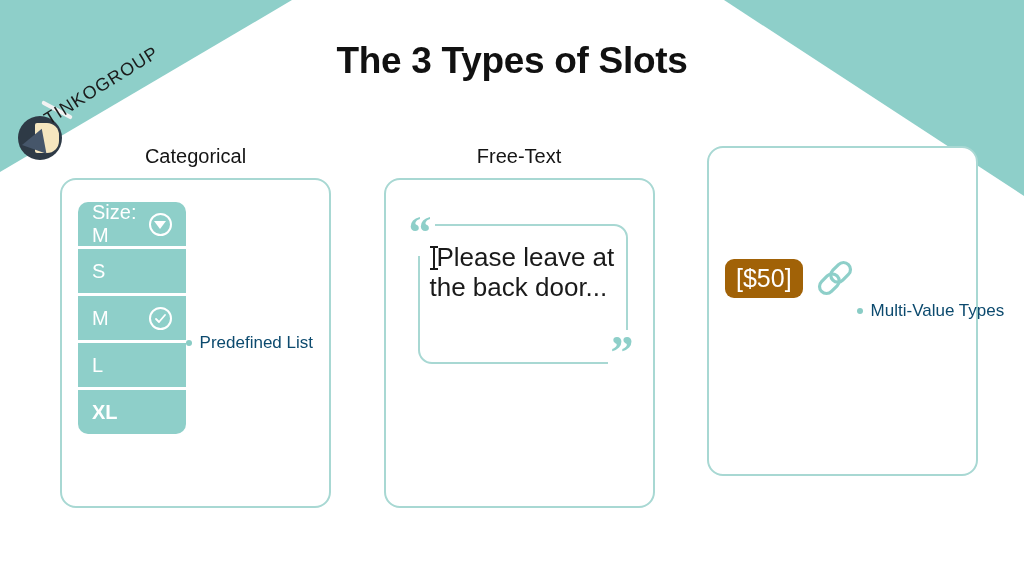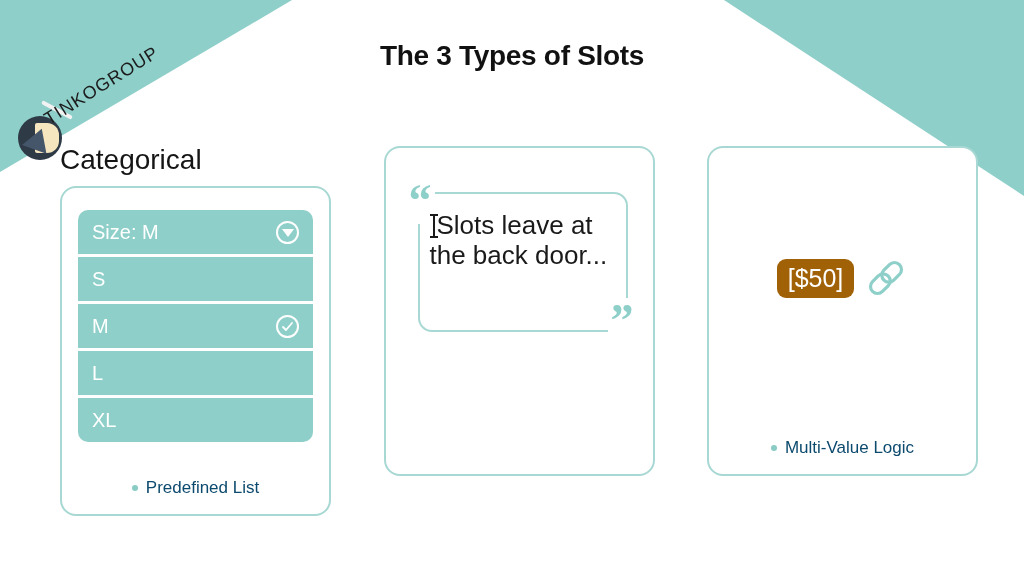--- a/index.html
+++ b/index.html
@@ -70,49 +70,49 @@
     font-family:"Liberation Sans", sans-serif;
     transform:rotate(-32deg);
     transform-origin:0 50%;
     white-space:nowrap;
   }
 
   
   .slide-title{
     position:absolute;left:0;right:0;top:40px;
     text-align:center;
-    font-size:28px;font-weight:bold;
+    font-size:37px;font-weight:bold;
     color:#111111;
     letter-spacing:-0.3px;
   }
 
   
   .columns{
     position:absolute;left:60px;top:146px;
     width:918px;
     display:flex;
     justify-content:space-between;
   }
   .col{width:271px;}
   .col-heading{
-    text-align:left;
-    font-size:28px;
+    text-align:center;
+    font-size:20px;
     color:#151515;
     margin-bottom:12px;
     line-height:1;
   }
   .card{
     border:2px solid #a8d8d3;
     border-radius:16px;
     background:#ffffff;
     height:330px;
     padding:16px 16px 10px 16px;
     box-sizing:border-box;
     display:flex;
-    flex-direction:column;
+    flex-direction:row;
   }
   .card-body{flex:1;}
   .card-foot{
     display:flex;align-items:center;justify-content:center;
     gap:8px;
     padding-bottom:6px;
   }
   .bullet-dot{
     width:6px;height:6px;border-radius:50%;
     background:#89ccc5;
@@ -133,21 +133,21 @@
   .opt{
     background:#8ecfc9;
     height:44px;
     display:flex;align-items:center;
     padding:0 14px;
     box-sizing:border-box;
     color:#ffffff;
     font-size:20px;
   }
   .opt:first-child{border-radius:10px 10px 0 0;}
-  .opt:last-child{border-radius:0 0 10px 10px;}
+  .opt:last-child{border-radius:0 0 10px 10px;font-weight:bold;}
   .opt-label{flex:1;}
   .ico-circle{
     width:23px;height:23px;border-radius:50%;
     border:2px solid #ffffff;
     display:flex;align-items:center;justify-content:center;
     box-sizing:border-box;
     flex:0 0 auto;
   }
   .tri-down{
     width:0;height:0;
@@ -285,28 +285,29 @@
           </div>
         </div>
         <div class="card-foot">
           <span class="bullet-dot"></span>
           <span class="foot-label">Predefined List</span>
         </div>
       </div>
     </div>
 
     <div class="col">
+      <div class="col-heading">Free-Text</div>
       <div class="card">
         <div class="card-body">
           <div class="quote-wrap">
             <div class="quote-box"></div>
             <span class="quote-mark quote-open">“</span>
             <span class="quote-mark quote-close">”</span>
             <div class="quote-text">
-              <span class="caret"></span><span>Slots leave at the back door...</span>
+              <span class="caret"></span><span>Please leave at the back door...</span>
             </div>
           </div>
         </div>
       </div>
     </div>
 
     <div class="col">
       <div class="card">
         <div class="card-body">
           <div class="chip-row">
@@ -314,19 +315,19 @@
             <svg class="link-icon" viewBox="0 0 44 44">
               <g transform="rotate(-45 22 22)" fill="none" stroke="#8ecfc9" stroke-width="3.2" stroke-linecap="round">
                 <rect x="3" y="15" width="22" height="14" rx="7"></rect>
                 <rect x="19" y="15" width="22" height="14" rx="7"></rect>
               </g>
             </svg>
           </div>
         </div>
         <div class="card-foot">
           <span class="bullet-dot"></span>
-          <span class="foot-label">Multi-Value Logic</span>
+          <span class="foot-label">Multi-Value Types</span>
         </div>
       </div>
     </div>
 
   </div>
 </div>
 
 </body></html>

